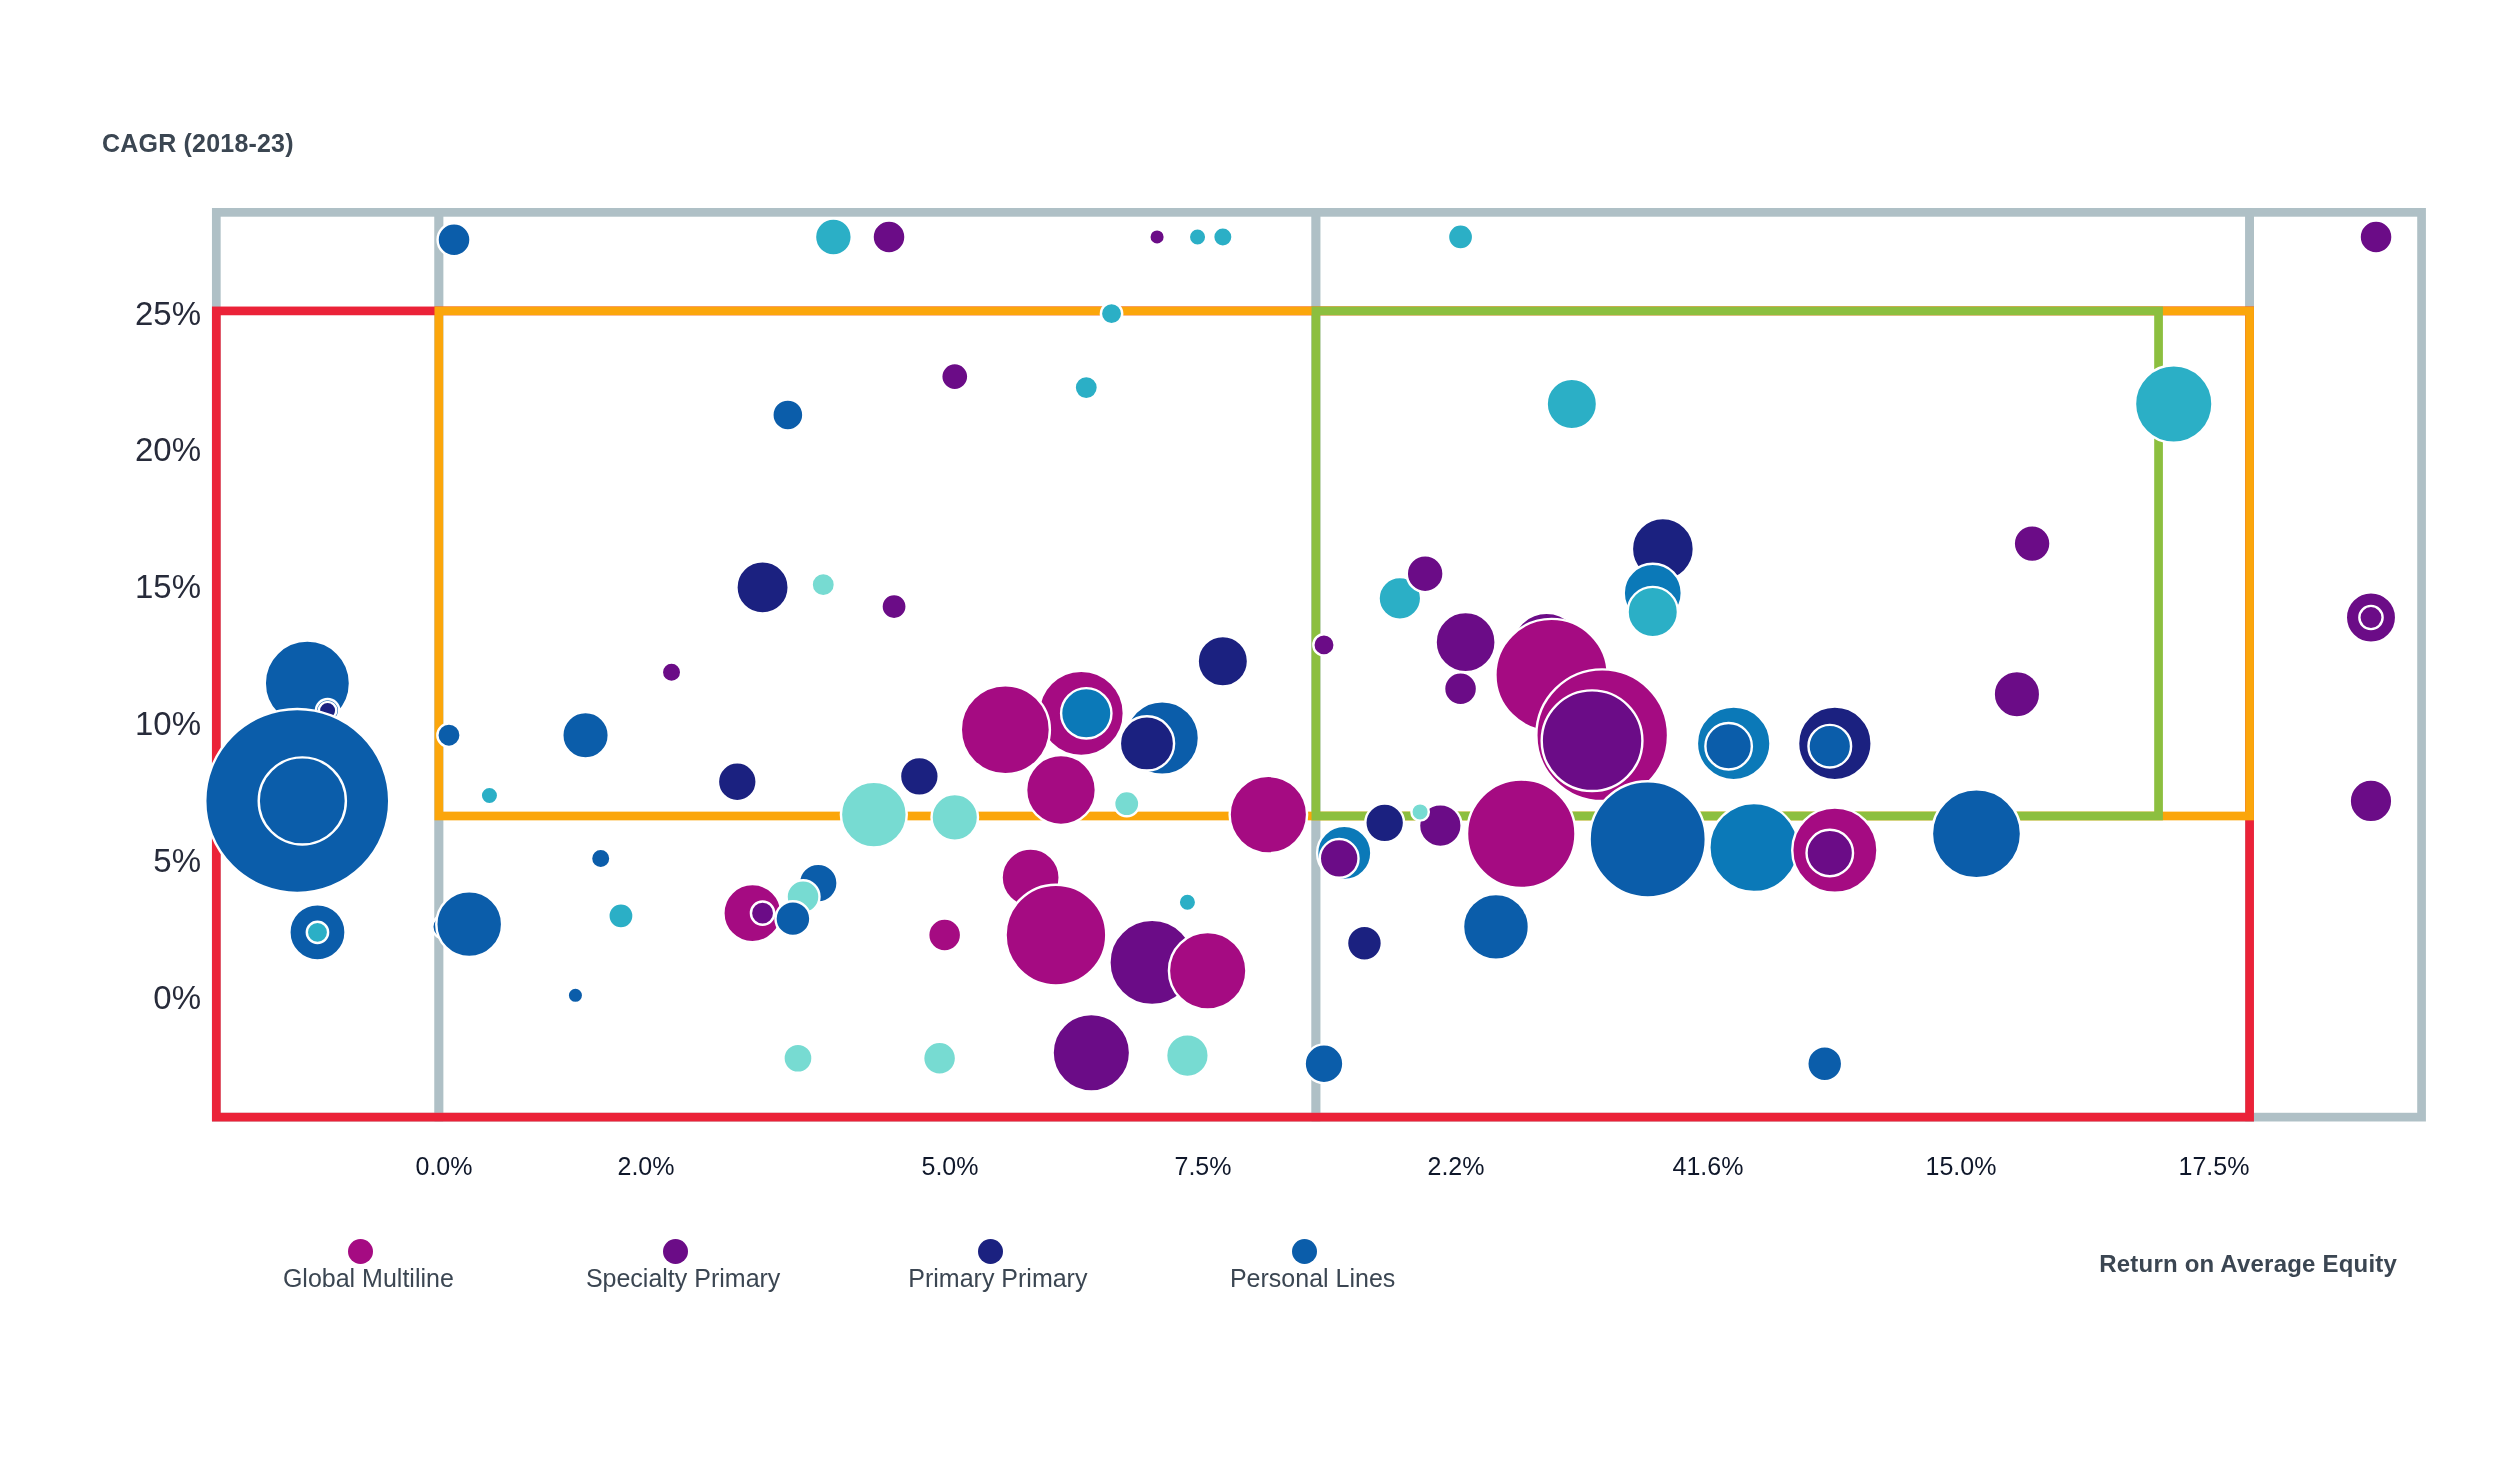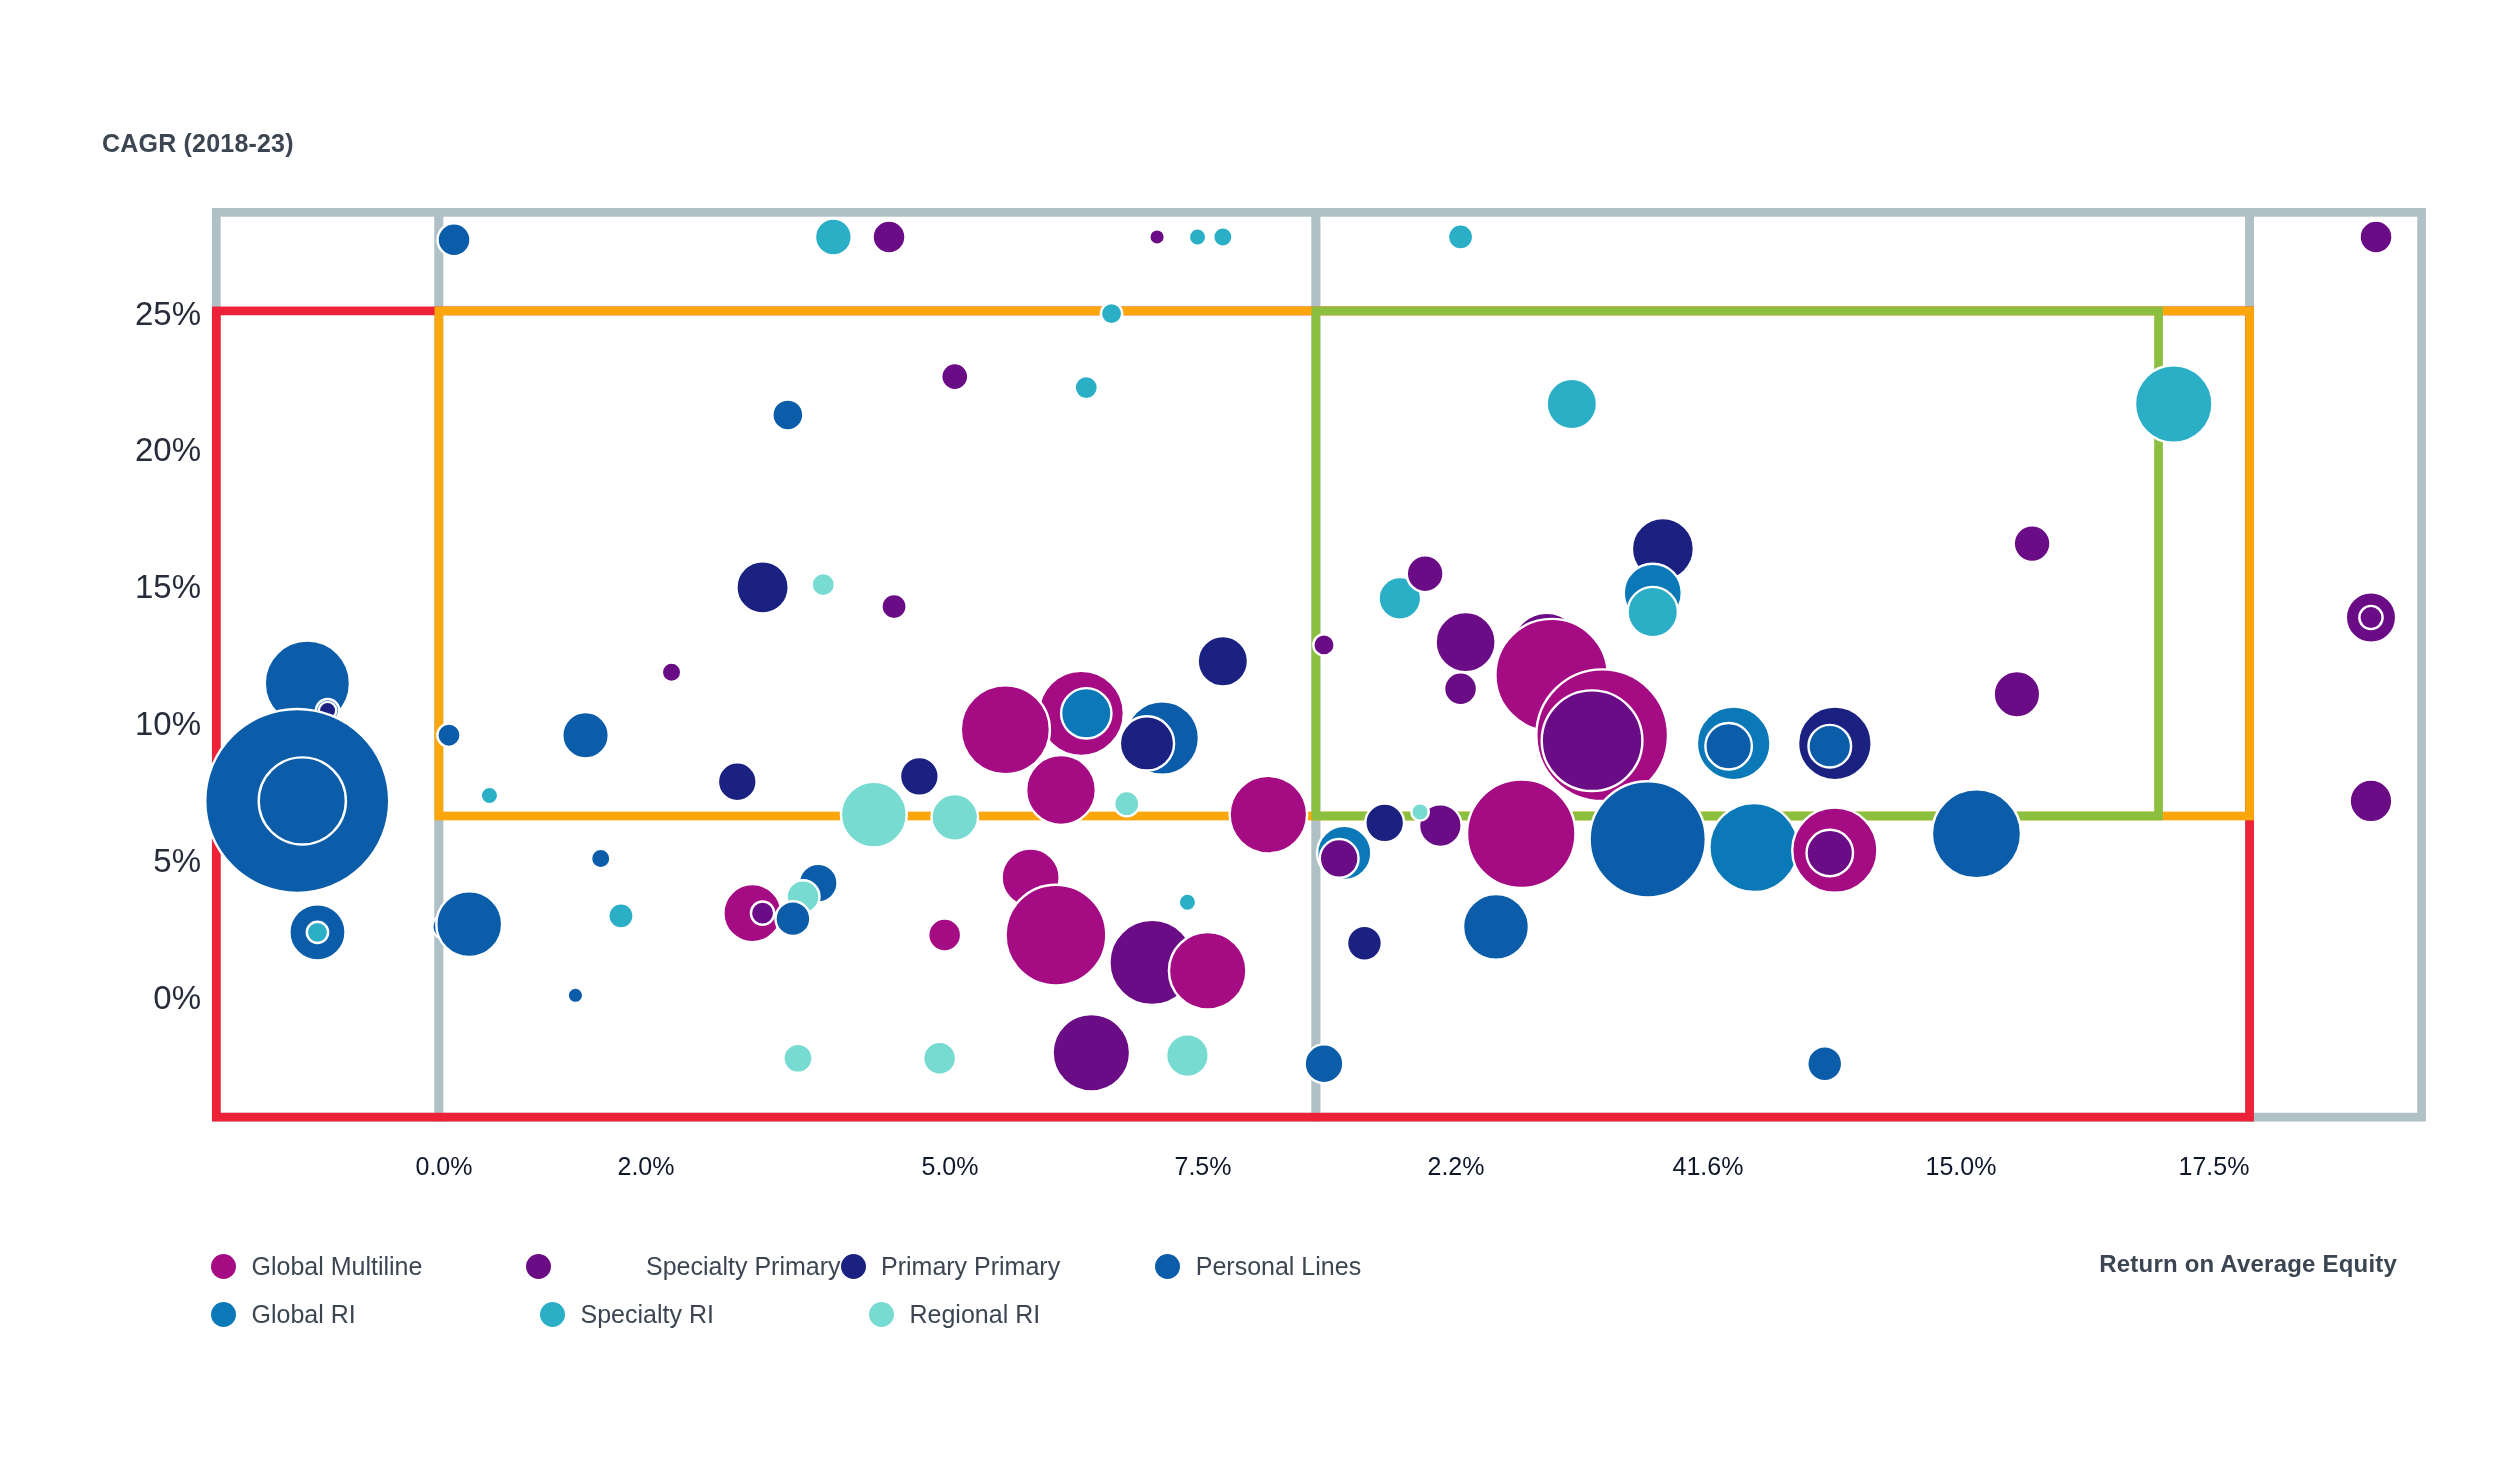--- a/index.html
+++ b/index.html
@@ -5,21 +5,21 @@
   html,body{margin:0;padding:0;background:#ffffff;}
   body{width:2512px;height:1464px;font-family:"Liberation Sans",sans-serif;color:#3b4652;overflow:hidden;}
   #stage{position:relative;width:2512px;height:1464px;padding-left:32px;}
   .ytitle{position:absolute;left:102px;top:129px;font-size:25px;font-weight:bold;color:#3b4652;letter-spacing:0.2px;}
   .xtitle{position:absolute;right:147px;top:1250px;font-size:24px;font-weight:bold;color:#3b4652;letter-spacing:0.2px;}
   .ylab{position:absolute;width:116px;text-align:right;font-size:33px;color:#272b3a;left:85px;}
   .xlab{position:absolute;width:174px;text-align:center;font-size:25px;color:#0f172a;top:1152px;}
   svg.layer{position:absolute;left:0;top:0;overflow:visible;}
   .legend{position:absolute;left:211px;top:1242px;width:1259px;}
   .lgrow{display:flex;align-items:center;height:48px;}
-  .lgitem{display:flex;align-items:center;margin-right:0;}
+  .lgitem{display:flex;align-items:center;margin-right:0;flex-direction:column;}
   .sw{width:25px;height:25px;border-radius:50%;display:inline-block;margin-right:15.5px;flex:0 0 auto;}
   .lgtext{font-size:25px;color:#3b4652;white-space:nowrap;}
 </style>
 </head>
 <body>
 
 <div id="stage">
 
   <div class="ytitle">CAGR (2018-23)</div>
   <div class="xtitle">Return on Average Equity</div>
@@ -168,30 +168,16 @@
         </div>
         <div class="lgitem" style="width: 329px;">
           <span class="sw" style="background: rgb(27, 33, 128);"></span>
           <span class="lgtext">Primary Primary</span>
         </div>
         <div class="lgitem" style="width: 329px;">
           <span class="sw" style="background: rgb(11, 93, 170);"></span>
           <span class="lgtext">Personal Lines</span>
         </div>
       </div>
-    <div class="lgrow" id="lgrow1">
-        <div class="lgitem" style="width: 329px;">
-          <span class="sw" style="background: rgb(11, 121, 184);"></span>
-          <span class="lgtext">Global RI</span>
-        </div>
-        <div class="lgitem" style="width: 329px;">
-          <span class="sw" style="background: rgb(43, 175, 198);"></span>
-          <span class="lgtext">Specialty RI</span>
-        </div>
-        <div class="lgitem" style="width: 329px;">
-          <span class="sw" style="background: rgb(119, 219, 210);"></span>
-          <span class="lgtext">Regional RI</span>
-        </div>
-      </div>
   </div>
 
 </div>
 
 
 </body></html>

